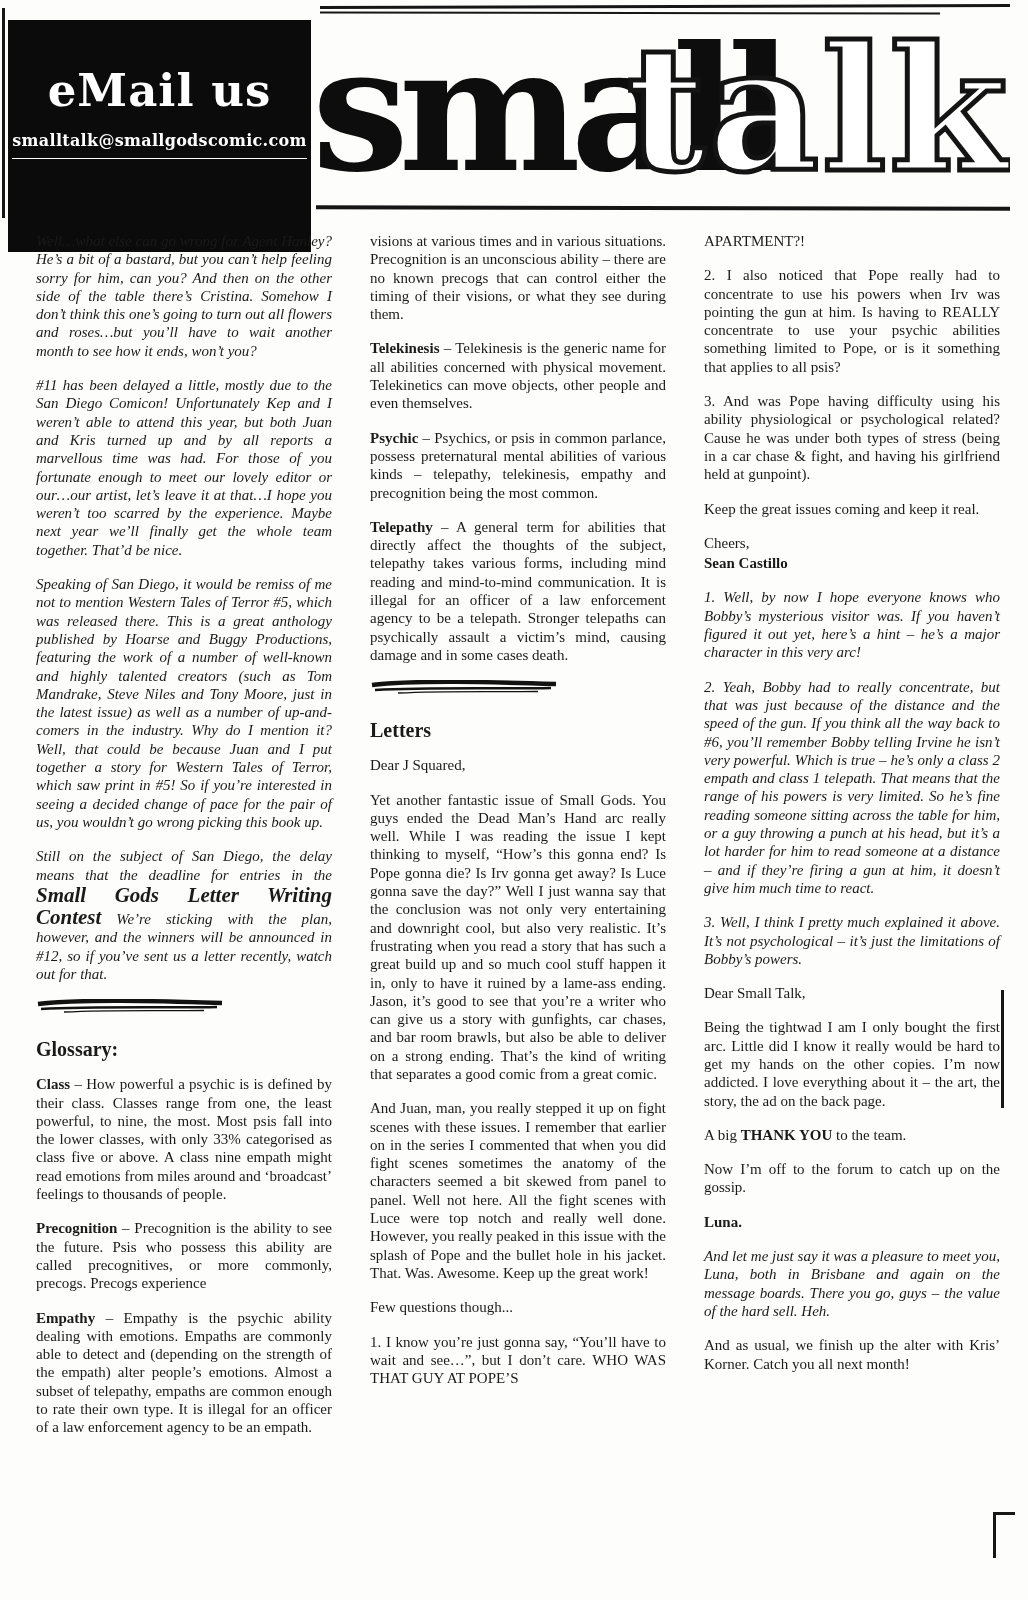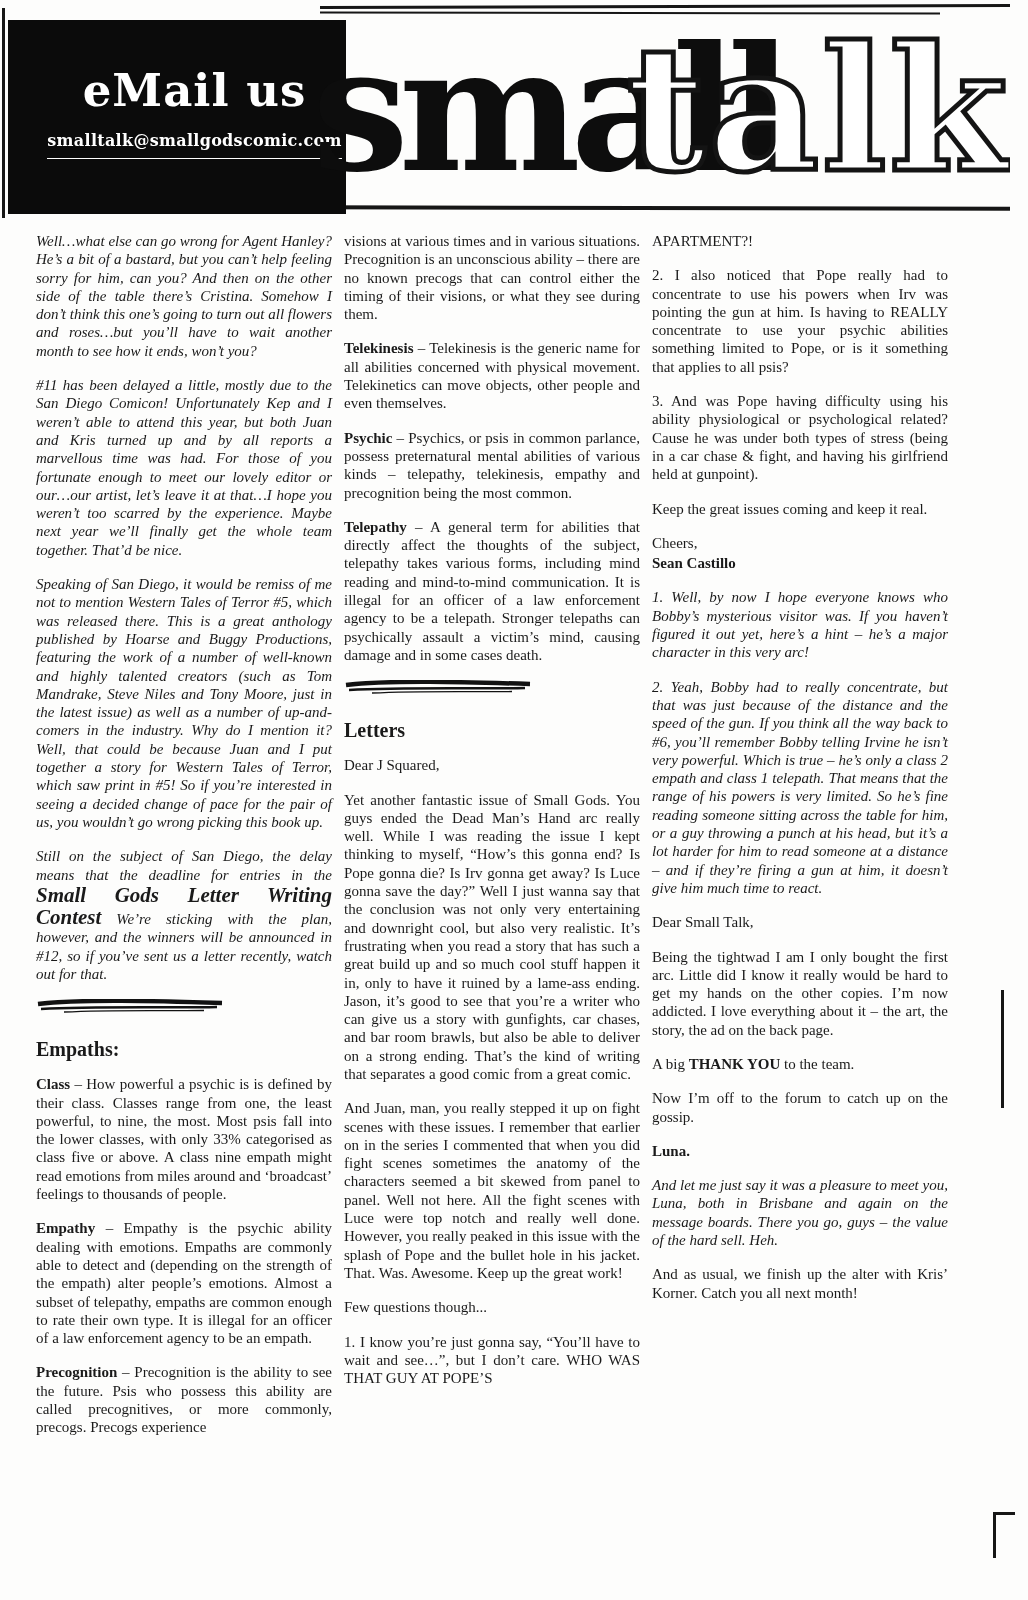--- a/index.html
+++ b/index.html
@@ -7,29 +7,29 @@
         font-family:"Liberation Serif", serif;color:#1a1a1a;margin:0 auto;}
   .scratch{position:absolute;background:#161616;}
   #scratch-left{left:2px;top:8px;width:3px;height:210px;}
   #scratch-top1{left:320px;top:5px;width:690px;height:3px;transform:rotate(-0.15deg);}
   #scratch-top2{left:320px;top:12px;width:620px;height:2px;transform:rotate(0.1deg);}
   #scratch-under-title{left:316px;top:206px;width:694px;height:4px;transform:rotate(0.12deg);}
   #scratch-right{left:1001px;top:990px;width:3px;height:118px;}
   #scratch-corner-v{left:993px;top:1512px;width:3px;height:46px;}
   #scratch-corner-h{left:993px;top:1512px;width:22px;height:3px;}
 
-  .email-box{position:absolute;left:8px;top:20px;width:303px;height:194px;background:#0b0b0b;
-             color:#fff;text-align:center;font-family:"DejaVu Serif", serif;padding-left:35px;}
+  .email-box{position:absolute;left:8px;top:20px;width:303px;height:232px;background:#0b0b0b;
+             color:#fff;text-align:center;font-family:"DejaVu Serif", serif;}
   .email-label{font-size:45px;font-weight:bold;margin-top:44px;letter-spacing:1px;}
   .email-address{display:inline-block;margin-top:14px;font-size:16px;font-weight:bold;
              letter-spacing:0.3px;border-bottom:1px solid #fff;padding-bottom:8px;}
 
   .masthead{position:absolute;left:318px;top:12px;width:692px;height:196px;}
 
-  .columns{position:absolute;left:36px;top:232px;width:948px;display:flex;gap:12px;}
+  .columns{position:absolute;left:36px;top:232px;width:948px;display:flex;gap:38px;}
   .col{width:296px;flex:0 0 296px;}
   .col p{margin:0 0 16px;font-size:15px;line-height:1.22;text-align:justify;}
   .col p.i{font-style:italic;}
   .col p.tight{margin-bottom:2px;}
   .col h3{margin:20px 0 14px;font-size:20px;font-weight:bold;}
   .col span.b{font-weight:bold;}
   .col span.contest{font-weight:bold;font-style:italic;font-size:21px;line-height:1.05;}
   .scribble{margin:4px 0 16px;}
 </style>
 </head>
@@ -61,24 +61,24 @@
       <div class="col">
         <p class="i"><span>Well…what else can go wrong for Agent Hanley? He’s a bit of a bastard, but you can’t help feeling sorry for him, can you? And then on the other side of the table there’s Cristina. Somehow I don’t think this one’s going to turn out all flowers and roses…but you’ll have to wait another month to see how it ends, won’t you?</span></p>
         <p class="i"><span>#11 has been delayed a little, mostly due to the San Diego Comicon! Unfortunately Kep and I weren’t able to attend this year, but both Juan and Kris turned up and by all reports a marvellous time was had. For those of you fortunate enough to meet our lovely editor or our…our artist, let’s leave it at that…I hope you weren’t too scarred by the experience. Maybe next year we’ll finally get the whole team together. That’d be nice.</span></p>
         <p class="i"><span>Speaking of San Diego, it would be remiss of me not to mention Western Tales of Terror #5, which was released there. This is a great anthology published by Hoarse and Buggy Productions, featuring the work of a number of well-known and highly talented creators (such as Tom Mandrake, Steve Niles and Tony Moore, just in the latest issue) as well as a number of up-and-comers in the industry. Why do I mention it? Well, that could be because Juan and I put together a story for Western Tales of Terror, which saw print in #5! So if you’re interested in seeing a decided change of pace for the pair of us, you wouldn’t go wrong picking this book up.</span></p>
         <p class="i"><span>Still on the subject of San Diego, the delay means that the deadline for entries in the </span><span class="contest">Small Gods Letter Writing Contest</span><span> We’re sticking with the plan, however, and the winners will be announced in #12, so if you’ve sent us a letter recently, watch out for that.</span></p>
         <div class="scribble"><svg width="188" height="15" viewBox="0 0 188 15">
             <path d="M2 5 C 45 0, 120 2, 186 4" stroke="#121212" stroke-width="4.5" fill="none"></path>
             <path d="M5 10 C 60 7, 135 9, 181 8" stroke="#121212" stroke-width="2.5" fill="none"></path>
             <path d="M28 13 C 80 10.5, 140 12, 168 11.5" stroke="#121212" stroke-width="1.3" fill="none"></path>
           </svg></div>
-        <h3>Empaths:</h3>
+        <h3>Glossary:</h3>
         <p><span class="b">Class</span><span> – How powerful a psychic is is defined by their class. Classes range from one, the least powerful, to nine, the most. Most psis fall into the lower classes, with only 33% categorised as class five or above. A class nine empath might read emotions from miles around and ‘broadcast’ feelings to thousands of people.</span></p>
+        <p><span class="b">Precognition</span><span> – Precognition is the ability to see the future. Psis who possess this ability are called precognitives, or more commonly, precogs. Precogs experience</span></p>
         <p><span class="b">Empathy</span><span> – Empathy is the psychic ability dealing with emotions. Empaths are commonly able to detect and (depending on the strength of the empath) alter people’s emotions. Almost a subset of telepathy, empaths are common enough to rate their own type. It is illegal for an officer of a law enforcement agency to be an empath.</span></p>
-        <p><span class="b">Precognition</span><span> – Precognition is the ability to see the future. Psis who possess this ability are called precognitives, or more commonly, precogs. Precogs experience</span></p>
       </div>
       <div class="col">
         <p><span>visions at various times and in various situations. Precognition is an unconscious ability – there are no known precogs that can control either the timing of their visions, or what they see during them.</span></p>
         <p><span class="b">Telekinesis</span><span> – Telekinesis is the generic name for all abilities concerned with physical movement. Telekinetics can move objects, other people and even themselves.</span></p>
         <p><span class="b">Psychic</span><span> – Psychics, or psis in common parlance, possess preternatural mental abilities of various kinds – telepathy, telekinesis, empathy and precognition being the most common.</span></p>
         <p><span class="b">Telepathy</span><span> – A general term for abilities that directly affect the thoughts of the subject, telepathy takes various forms, including mind reading and mind-to-mind communication. It is illegal for an officer of a law enforcement agency to be a telepath. Stronger telepaths can psychically assault a victim’s mind, causing damage and in some cases death.</span></p>
         <div class="scribble"><svg width="188" height="15" viewBox="0 0 188 15">
             <path d="M2 5 C 45 0, 120 2, 186 4" stroke="#121212" stroke-width="4.5" fill="none"></path>
             <path d="M5 10 C 60 7, 135 9, 181 8" stroke="#121212" stroke-width="2.5" fill="none"></path>
             <path d="M28 13 C 80 10.5, 140 12, 168 11.5" stroke="#121212" stroke-width="1.3" fill="none"></path>
@@ -92,20 +92,21 @@
       </div>
       <div class="col">
         <p><span>APARTMENT?!</span></p>
         <p><span>2.  I also noticed that Pope really had to concentrate to use his powers when Irv was pointing the gun at him. Is having to REALLY concentrate to use your psychic abilities something limited to Pope, or is it something that applies to all psis?</span></p>
         <p><span>3.  And was Pope having difficulty using his ability physiological or psychological related? Cause he was under both types of stress (being in a car chase &amp; fight, and having his girlfriend held at gunpoint).</span></p>
         <p><span>Keep the great issues coming and keep it real.</span></p>
         <p class="tight"><span>Cheers,</span></p>
         <p><span class="b">Sean Castillo</span></p>
         <p class="i"><span>1.  Well, by now I hope everyone knows who Bobby’s mysterious visitor was. If you haven’t figured it out yet, here’s a hint – he’s a major character in this very arc!</span></p>
         <p class="i"><span>2.  Yeah, Bobby had to really concentrate, but that was just because of the distance and the speed of the gun. If you think all the way back to #6, you’ll remember Bobby telling Irvine he isn’t very powerful. Which is true – he’s only a class 2 empath and class 1 telepath. That means that the range of his powers is very limited. So he’s fine reading someone sitting across the table for him, or a guy throwing a punch at his head, but it’s a lot harder for him to read someone at a distance – and if they’re firing a gun at him, it doesn’t give him much time to react.</span></p>
+        <p class="i"><span>3.  Well, I think I pretty much explained it above. It’s not psychological – it’s just the limitations of Bobby’s powers.</span></p>
         <p><span>Dear Small Talk,</span></p>
         <p><span>Being the tightwad I am I only bought the first arc.  Little did I know it really would be hard to get my hands on the other copies. I’m now addicted. I love everything about it – the art, the story, the ad on the back page.</span></p>
         <p><span>A big </span><span class="b">THANK YOU</span><span> to the team.</span></p>
         <p><span>Now I’m off to the forum to catch up on the gossip.</span></p>
         <p><span class="b">Luna.</span></p>
         <p class="i"><span>And let me just say it was a pleasure to meet you, Luna, both in Brisbane and again on the message boards. There you go, guys – the value of the hard sell. Heh.</span></p>
         <p><span>And as usual, we finish up the alter with Kris’ Korner. Catch you all next month!</span></p>
       </div>
     </div>
 

